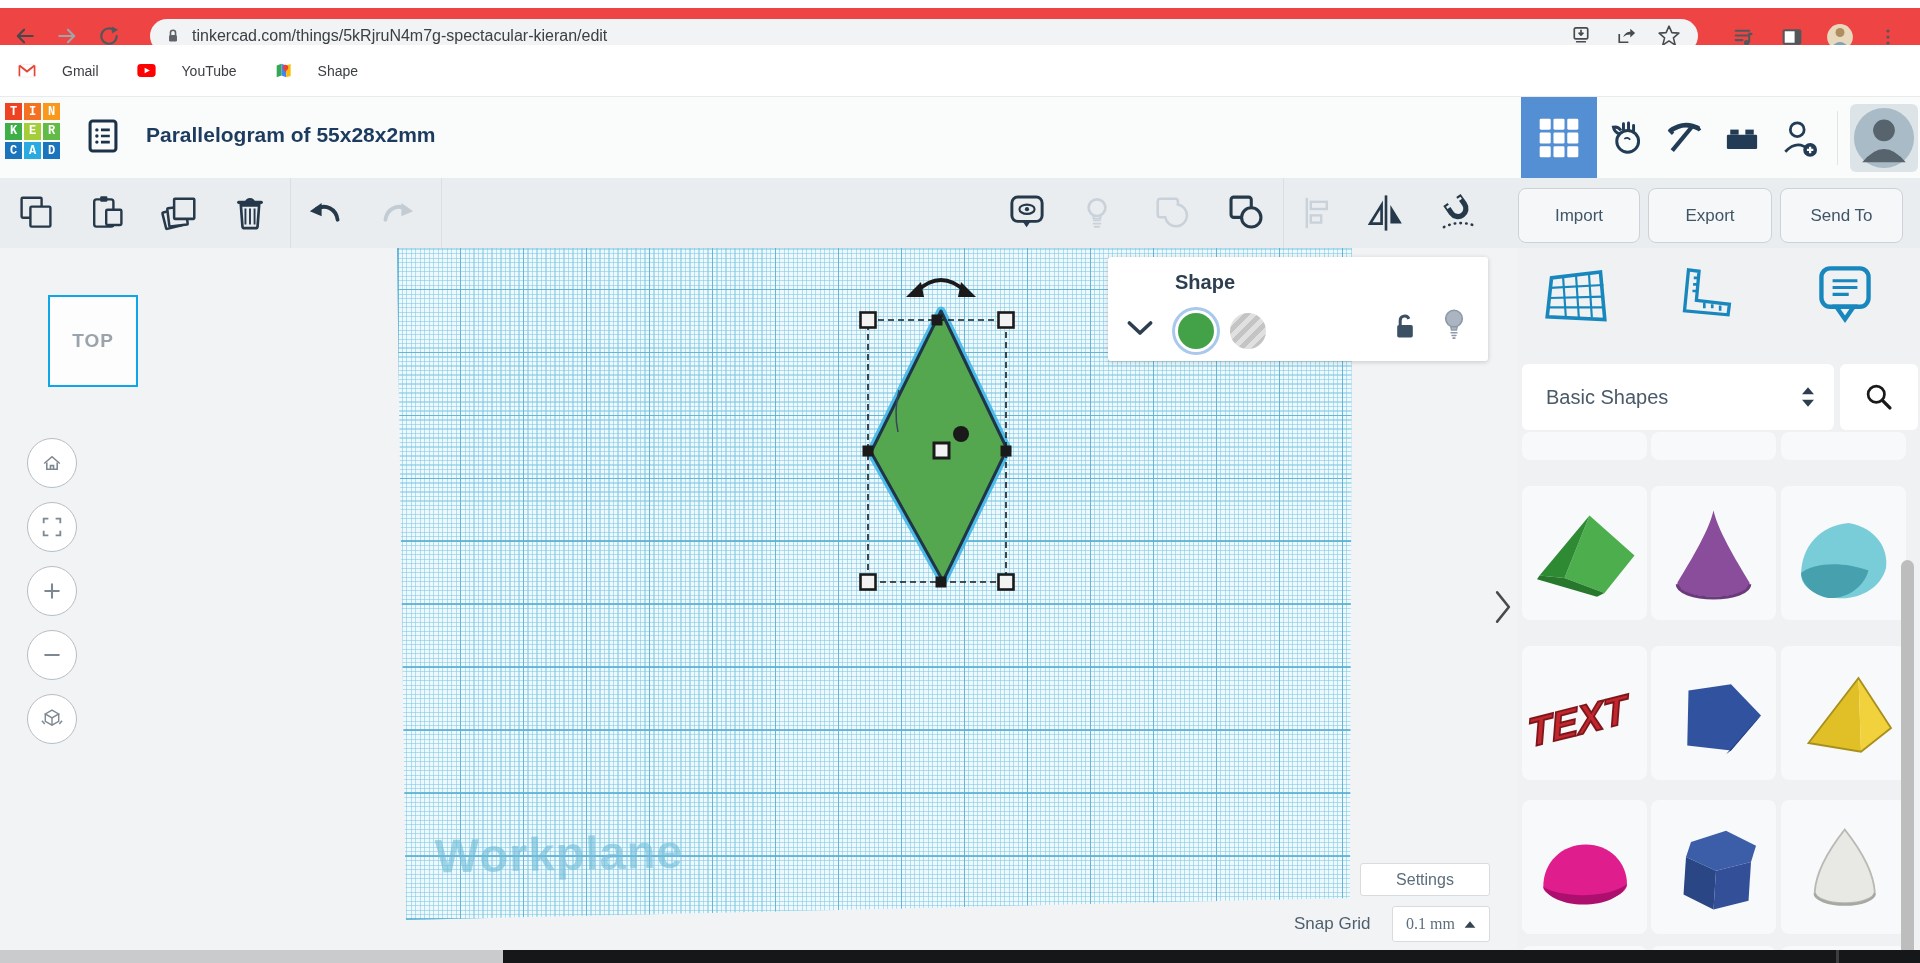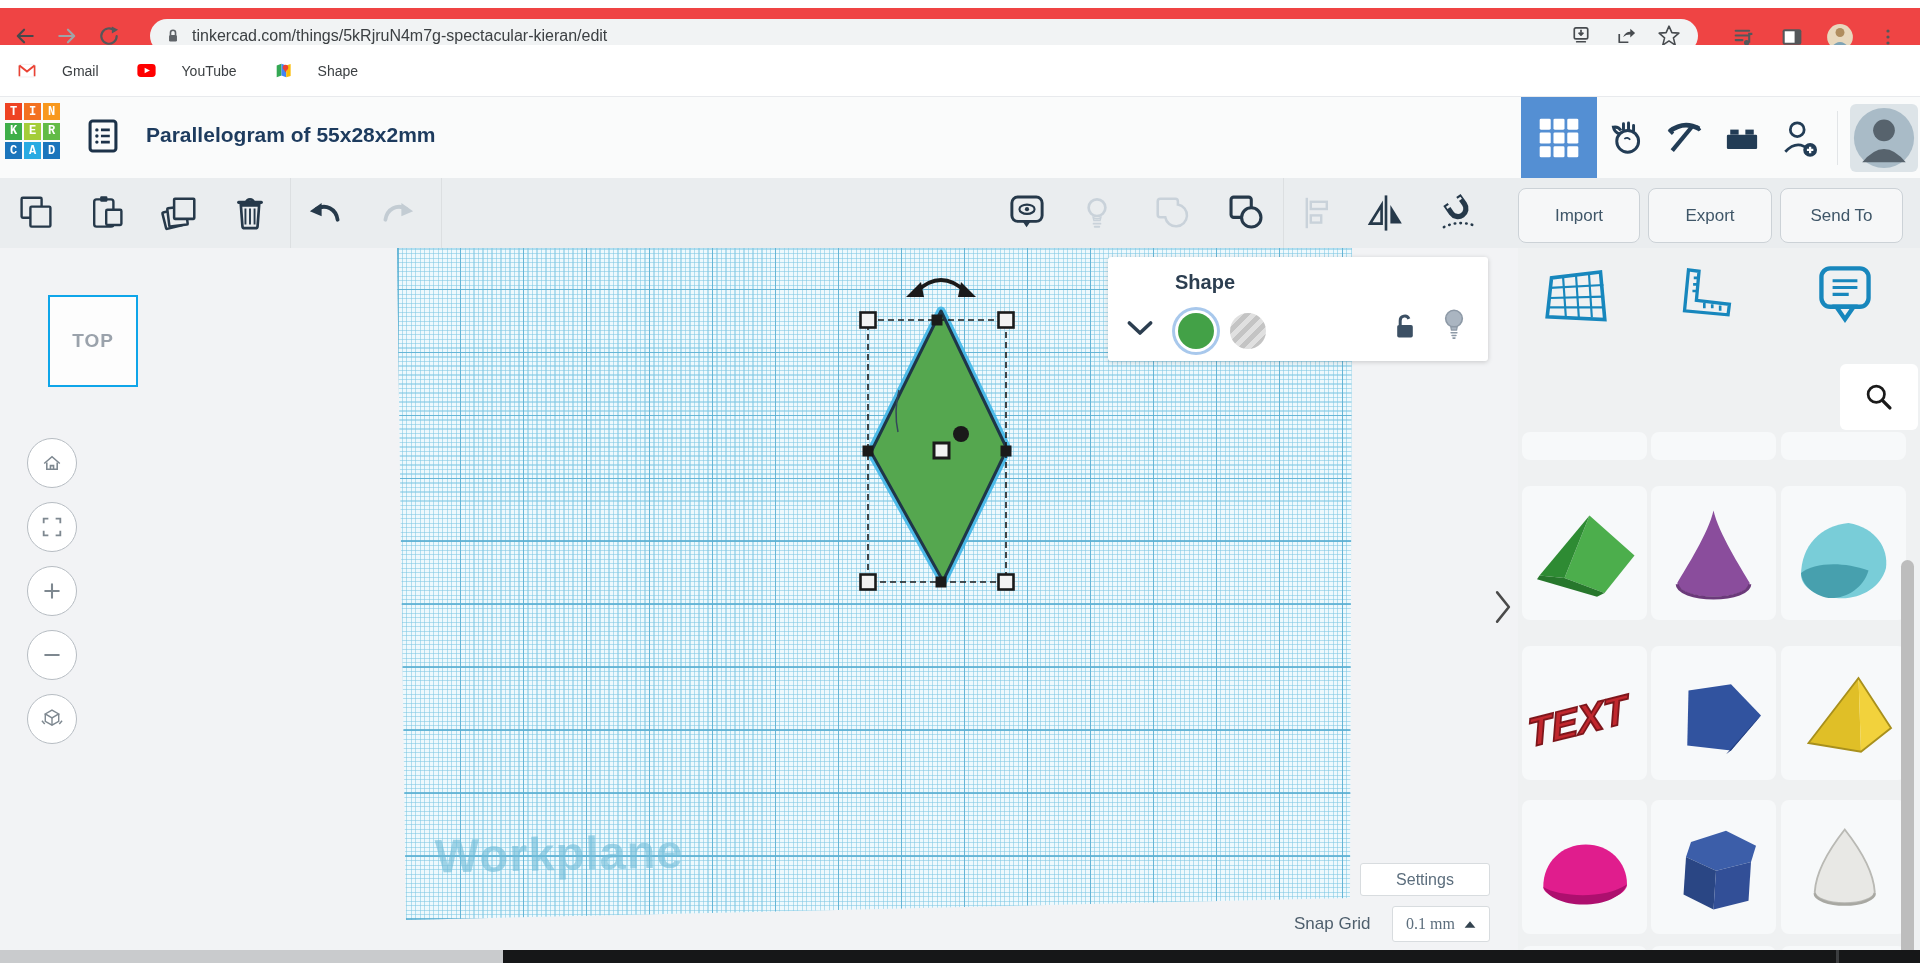--- a/index.html
+++ b/index.html
@@ -493,20 +493,27 @@
         </svg>
     </div>
     <div class="rp-ico" style="left:296px">
       <svg width="62" height="66" viewBox="0 0 100 106" fill="none" stroke="#1787bd" stroke-width="7">
           <rect x="12" y="10" width="76" height="62" rx="14"></rect>
           <polygon points="36,72 64,72 50,92" fill="#eff1f2"></polygon>
           <path d="M30 30 h40 M30 41 h40 M30 52 h26" stroke-width="5"></path>
         </svg>
     </div>
 
+    <div id="cat-select">
+      <span style="flex:1">Basic Shapes</span>
+      <svg width="16" height="22" viewBox="0 0 100 140">
+          <polygon points="50,8 88,52 12,52" fill="#2c3e50"></polygon>
+          <polygon points="12,88 88,88 50,132" fill="#2c3e50"></polygon>
+        </svg>
+    </div>
     <div id="search-btn">
       <svg width="34" height="34" viewBox="0 0 100 100">
           <circle cx="42" cy="42" r="24" stroke="#1a1a1a" stroke-width="8" fill="none"></circle>
           <path d="M60 60 L82 82" stroke="#1a1a1a" stroke-width="10" stroke-linecap="round"></path>
         </svg>
     </div>
 
     <div class="tile-partial" style="left:4px;top:184px;height:28px"></div>
     <div class="tile-partial" style="left:133px;top:184px;height:28px"></div>
     <div class="tile-partial" style="left:263px;top:184px;height:28px"></div>

